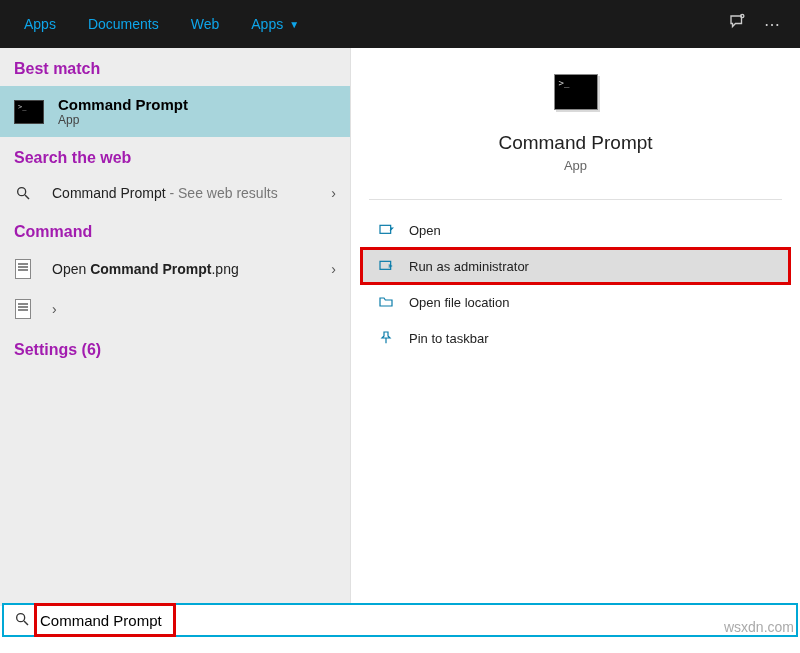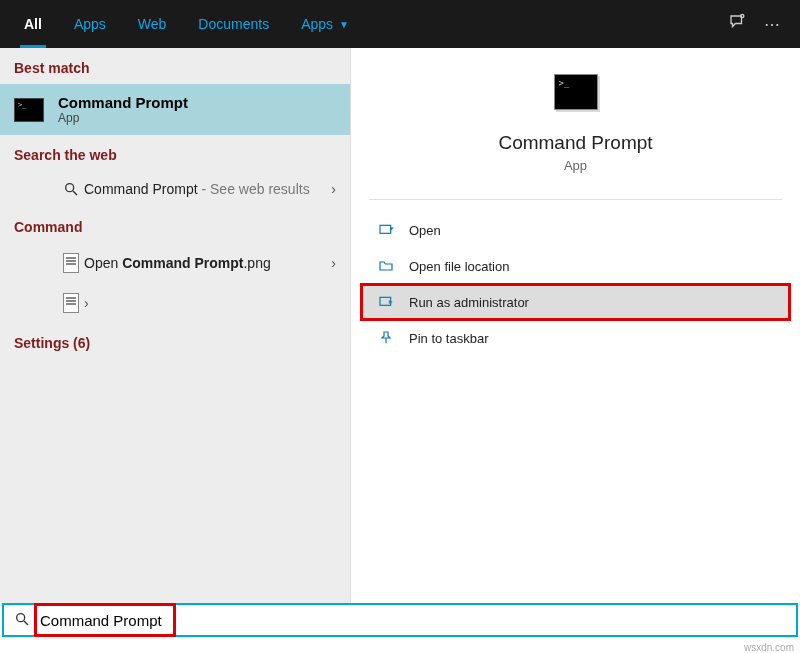--- a/index.html
+++ b/index.html
@@ -11,28 +11,28 @@
     .top-tab.active { color: #fff; font-weight: 600; }
     .top-tab.active::after { content: ""; position: absolute; bottom: 0; left: 12px; right: 12px; height: 3px; background: #0099cc; }
     .top-tab .chev { margin-left: 6px; font-size: 10px; }
     .top-spacer { flex: 1; }
     .top-icons { display: flex; align-items: center; gap: 18px; padding-right: 12px; }
     .top-icons span { color: #ccc; font-size: 16px; cursor: pointer; }
     
     .main { display: flex; height: 558px; background: #ededed; }
     
     .left-pane { width: 350px; background: #ededed; overflow: hidden; }
-    .section-label { font-size: 14px; font-weight: 600; padding: 12px 14px 8px; color: #7f1d1d; }
+    .section-label { font-size: 16px; font-weight: 600; padding: 12px 14px 8px; color: #a21caf; }
     .best-match { background: #a8d5dc; padding: 10px 14px; display: flex; align-items: center; gap: 14px; }
     .cmd-icon { width: 30px; height: 24px; background: #000; border: 1px solid #444; position: relative; }
     .cmd-icon::before { content: ">_"; position: absolute; top: 2px; left: 3px; color: #ccc; font-size: 7px; font-family: monospace; }
     .bm-text .title { font-size: 15px; font-weight: 600; color: #000; }
     .bm-text .sub { font-size: 12px; color: #444; }
     
-    .result-row { padding: 10px 14px; display: flex; align-items: center; gap: 4px; cursor: pointer; margin-left: 48px; }
+    .result-row { padding: 10px 14px; display: flex; align-items: center; gap: 20px; cursor: pointer; }
     .result-row .icon-slot { width: 18px; display: flex; justify-content: center; color: #333; font-size: 16px; }
     .result-row .text { flex: 1; font-size: 14px; color: #222; }
     .result-row .text .dim { color: #777; font-weight: 400; }
     .result-row .text b { font-weight: 600; }
     .result-row .arrow { color: #555; font-size: 14px; }
     .file-icon { width: 16px; height: 20px; border: 1px solid #888; background: #fff; position: relative; }
     .file-icon::before { content: ""; position: absolute; top: 3px; left: 2px; right: 2px; height: 2px; background: #888; box-shadow: 0 3px 0 #888, 0 6px 0 #888; }
     
     .right-pane { flex: 1; background: #fff; padding: 26px 0 0; border-left: 1px solid #e0e0e0; }
     .big-icon { width: 44px; height: 36px; background: #000; border: 1px solid #888; margin: 0 auto; box-shadow: 2px 2px 0 rgba(0,0,0,0.15); position: relative; }
@@ -43,33 +43,32 @@
     .actions { margin-top: 12px; }
     .action-row { display: flex; align-items: center; gap: 14px; padding: 10px 26px; font-size: 13px; color: #222; cursor: pointer; }
     .action-row.hl { background: #ddd; outline: 3px solid #d00; outline-offset: -2px; margin: 0 10px; padding-left: 16px; }
     .action-row .aicon { color: #0a7caa; width: 18px; font-size: 15px; display: flex; justify-content: center; }
     
     .search-bar { position: absolute; bottom: 16px; left: 2px; right: 2px; height: 34px; background: #fff; border: 2px solid #00a8d6; display: flex; align-items: center; padding: 0 10px; }
     .search-bar .sicon { color: #333; margin-right: 10px; font-size: 15px; }
     .search-bar input { border: none; outline: none; font-size: 15px; flex: 1; background: transparent; }
     .search-hl { position: absolute; border: 3px solid #d00; pointer-events: none; left: 34px; bottom: 16px; width: 142px; height: 34px; }
     
-    .watermark { position: absolute; bottom: 0; right: 6px; font-size: 10px; color: #aaa; }
+    .watermark { position: absolute; bottom: 18px; right: 6px; font-size: 14px; color: #aaa; }
     
     .search-svg { width: 16px; height: 16px; }
   </style>
 </head>
 <body>
 
 <div class="top-bar">
   <div class="top-tabs">
-    <div class="top-tab active">All</div>
     <div class="top-tab">Apps</div>
+    <div class="top-tab">Documents</div>
     <div class="top-tab">Web</div>
-    <div class="top-tab">Documents</div>
     <div class="top-tab">
         <span>Apps</span>
         <span class="chev">▼</span>
       </div>
   </div>
   <div class="top-spacer"></div>
   <div class="top-icons">
     <span>
       <svg width="18" height="18" viewBox="0 0 24 24" fill="none" stroke="#ccc" stroke-width="1.8">
           <path d="M4 4h14v10H10l-4 4v-4H4z"></path>
@@ -129,36 +128,36 @@
     <div class="actions">
       <div class="action-row">
         <div class="aicon">
           <svg width="16" height="16" viewBox="0 0 24 24" fill="none" stroke="#0a7caa" stroke-width="1.8">
               <rect x="3" y="5" width="16" height="12"></rect>
               <path d="M19 9h3l-4 4"></path>
             </svg>
         </div>
         <span>Open</span>
       </div>
-      <div class="action-row">
-        <div class="aicon">
-          <svg width="16" height="16" viewBox="0 0 24 24" fill="none" stroke="#0a7caa" stroke-width="1.8">
-              <path d="M3 6h6l2 3h10v9H3z"></path>
-            </svg>
-        </div>
-        <span>Open file location</span>
-      </div>
       <div class="action-row hl">
         <div class="aicon">
           <svg width="16" height="16" viewBox="0 0 24 24" fill="none" stroke="#0a7caa" stroke-width="1.8">
               <rect x="3" y="5" width="16" height="12"></rect>
               <path d="M16 14l4-2-4-2"></path>
             </svg>
         </div>
         <span>Run as administrator</span>
+      </div>
+      <div class="action-row">
+        <div class="aicon">
+          <svg width="16" height="16" viewBox="0 0 24 24" fill="none" stroke="#0a7caa" stroke-width="1.8">
+              <path d="M3 6h6l2 3h10v9H3z"></path>
+            </svg>
+        </div>
+        <span>Open file location</span>
       </div>
       <div class="action-row">
         <div class="aicon">
           <svg width="16" height="16" viewBox="0 0 24 24" fill="none" stroke="#0a7caa" stroke-width="1.8">
               <path d="M9 3h6v6l3 3H6l3-3zM12 12v8"></path>
             </svg>
         </div>
         <span>Pin to taskbar</span>
       </div>
     </div>

